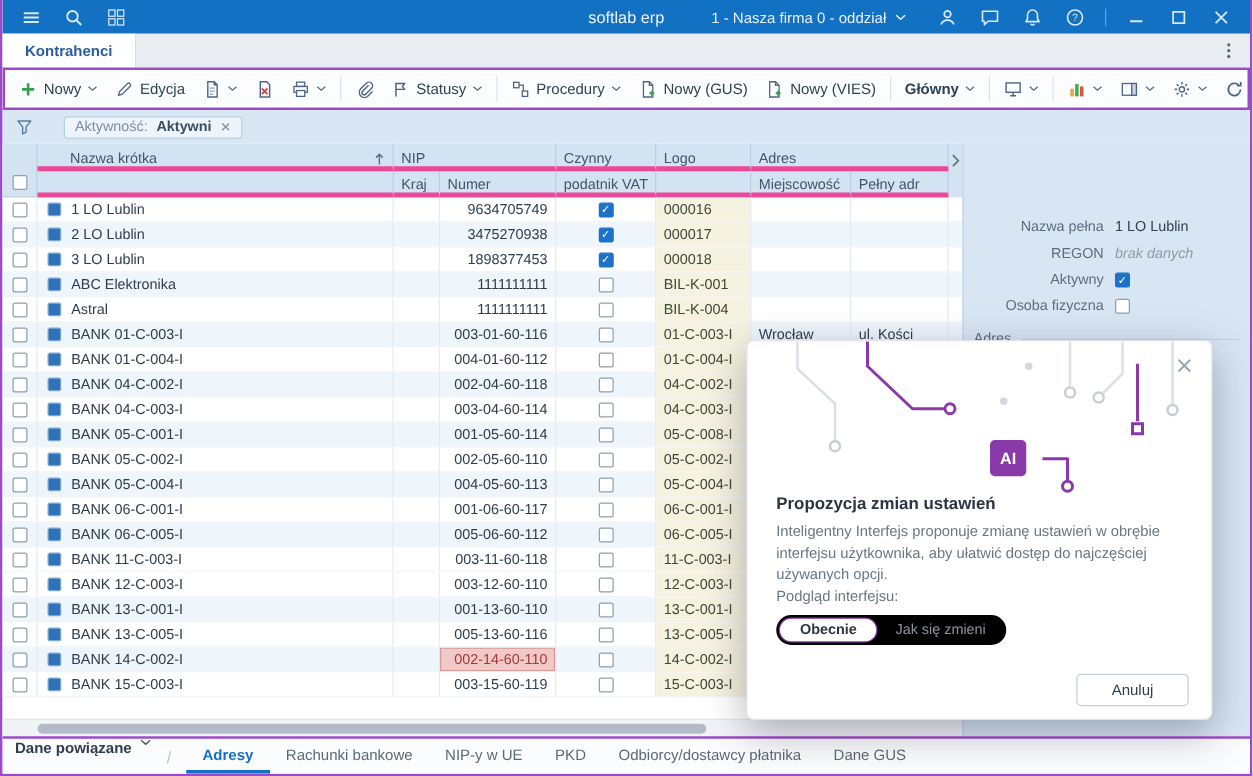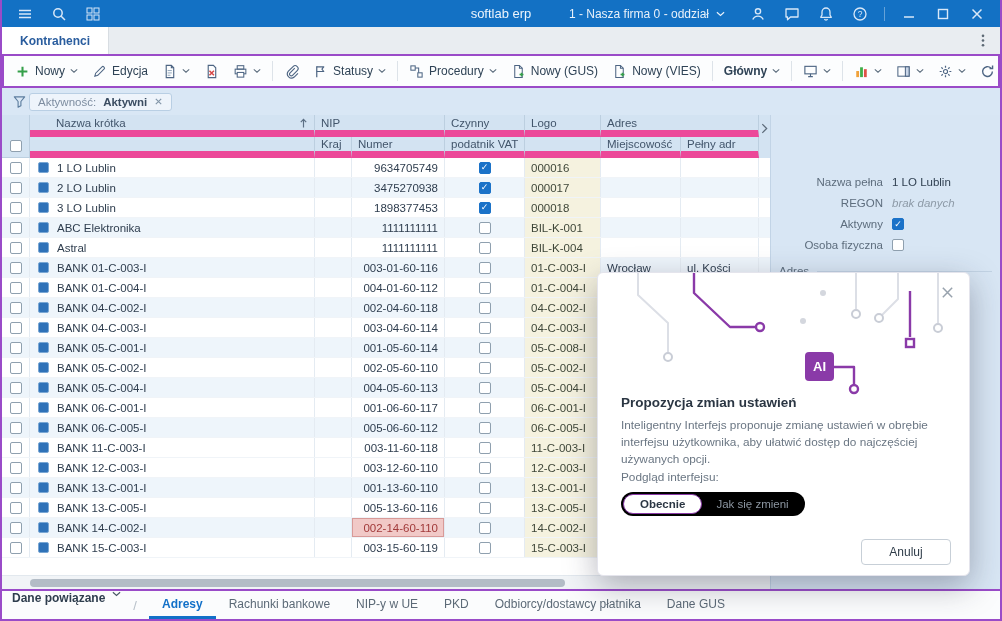--- a/index.html
+++ b/index.html
@@ -30,39 +30,39 @@
   .tbtn{display:flex;align-items:center;gap:5px;border:0;background:transparent;padding:4px 7px;font-size:12px;color:#2f4356;font-family:inherit;cursor:pointer;border-radius:3px;white-space:nowrap}
   .tbtn.bold .tlabel{font-weight:700}
   .ticon{width:15px;height:15px;flex:0 0 auto;color:#4d6583}
   .ticon svg{width:100%;height:100%;display:block}
   .tchev{width:8px;height:6px;color:#5a6b7c}
   .tchev svg{width:100%;height:100%;display:block}
   .tsep{width:1px;height:20px;background:#dde3e9;margin:0 4px;flex:0 0 auto}
   .tspacer{flex:1}
 
   
-  .filterbar{position:absolute;left:0;right:0;top:88px;height:27px;background:#d9e7f5;display:flex;align-items:center;padding:0 10px;gap:2px}
+  .filterbar{position:absolute;left:0;right:0;top:88px;height:27px;background:#d9e7f5;display:flex;align-items:center;padding:0 10px;gap:24px}
   .ficon{width:15px;height:15px;color:#5c7d9e}
   .ficon svg{width:100%;height:100%;display:block}
   .chip{display:flex;align-items:center;gap:7px;background:rgba(255,255,255,.55);border:1px solid #b9cfe4;border-radius:3px;padding:2px 8px;font-size:11.5px}
   .chip-label{color:#7d8da0}
   .chip-value{color:#3a4c61;font-weight:700}
   .chip-x{width:9px;height:9px;color:#8296a9;cursor:pointer}
   .chip-x svg{width:100%;height:100%;display:block}
 
   
   .main{position:absolute;left:0;right:0;top:115px;bottom:30px;background:#d8e6f4}
   .grid{position:absolute;left:0;top:0;width:768px;bottom:0;background:#fff}
   .ghead{position:absolute;left:0;top:0;right:0;height:43px;background:#d3e3f2;display:flex}
   .gh-gutter{width:28px;display:flex;align-items:flex-end;justify-content:center;padding-bottom:5px;border-right:1px solid #bccfe0;border-bottom:1px solid #bccfe0}
   .gh-cols{flex:1}
   .ghrow,.ghrow2{display:flex}
   .ghrow{height:22px}
   .ghrow2{height:21px}
-  .hcell{border-right:1px solid #bccfe0;border-bottom:7px solid #ec4899;font-size:11.5px;color:#42556b;display:flex;align-items:center;padding:0 6px;overflow:hidden;white-space:nowrap}
+  .hcell{border-right:1px solid #bccfe0;border-bottom:4px solid #ec4899;font-size:11.5px;color:#42556b;display:flex;align-items:flex-end;padding:0 6px;overflow:hidden;white-space:nowrap}
   .h-name{width:285px;padding-left:26px}
   .h-nip{width:130px}
   .h-vat{width:80px}
   .h-logo{width:76px}
   .h-adres{width:158px}
   .s-name{width:285px}
   .s-kraj{width:37px}
   .s-numer{width:93px}
   .s-vat{width:80px}
   .s-logo{width:76px}
@@ -108,21 +108,21 @@
   .slash{color:#b7c0c9;margin:0 12px;font-size:13px;display:flex;align-items:center}
   .btabs{display:flex;align-items:stretch}
   .btab{padding:0 13px;font-size:12px;color:#5c6a77;display:flex;align-items:center;cursor:pointer;border-bottom:3px solid transparent;white-space:nowrap}
   .btab.active{color:#1270c8;border-bottom-color:#1270c8;font-weight:600}
 
   
   .modal{position:absolute;left:595px;top:272px;width:373px;height:304px;background:#fff;border-radius:6px;border:1px solid #e4e4ec;box-shadow:0 10px 32px rgba(40,40,60,.35);z-index:40;overflow:hidden}
   .circuit{position:absolute;top:0;left:0;width:373px;height:130px;pointer-events:none}
   .modal-close{position:absolute;top:12px;right:14px;width:15px;height:15px;color:#98a2ad;cursor:pointer;z-index:2}
   .modal-close svg{width:100%;height:100%;display:block}
-  .ai-badge{position:absolute;left:207px;top:79px;width:29px;height:29px;background:#8a3aa8;color:#fff;font-weight:700;font-size:13px;display:flex;align-items:center;justify-content:center;border-radius:4px}
+  .ai-badge{position:absolute;left:194px;top:79px;width:29px;height:29px;background:#8a3aa8;color:#fff;font-weight:700;font-size:13px;display:flex;align-items:center;justify-content:center;border-radius:4px}
   .m-title{position:absolute;left:23px;top:122px;font-size:13.5px;font-weight:700;color:#2b3643}
   .m-body{position:absolute;left:23px;top:144px;width:332px;font-size:11.8px;line-height:1.45;color:#6a7683}
   .m-preview{position:absolute;left:23px;top:197px;font-size:11.8px;color:#6a7683}
   .segment{position:absolute;left:23px;top:219px;display:flex;background:#000000;border-radius:13px;padding:2px;align-items:center}
   .seg-current{background:#fff;border:1.5px solid #8a3aa8;border-radius:12px;padding:3px 16px;font-size:11.5px;font-weight:700;color:#2b3643;cursor:pointer}
   .seg-other{padding:3px 14px;font-size:11.5px;color:#8b95a0;cursor:pointer}
   .m-cancel{position:absolute;right:18px;bottom:10px;width:90px;height:26px;background:#fff;border:1px solid #c7cfd7;border-radius:4px;font-size:12px;color:#2f3c49;font-family:inherit;cursor:pointer}
 </style>
 </head>
 <body>

